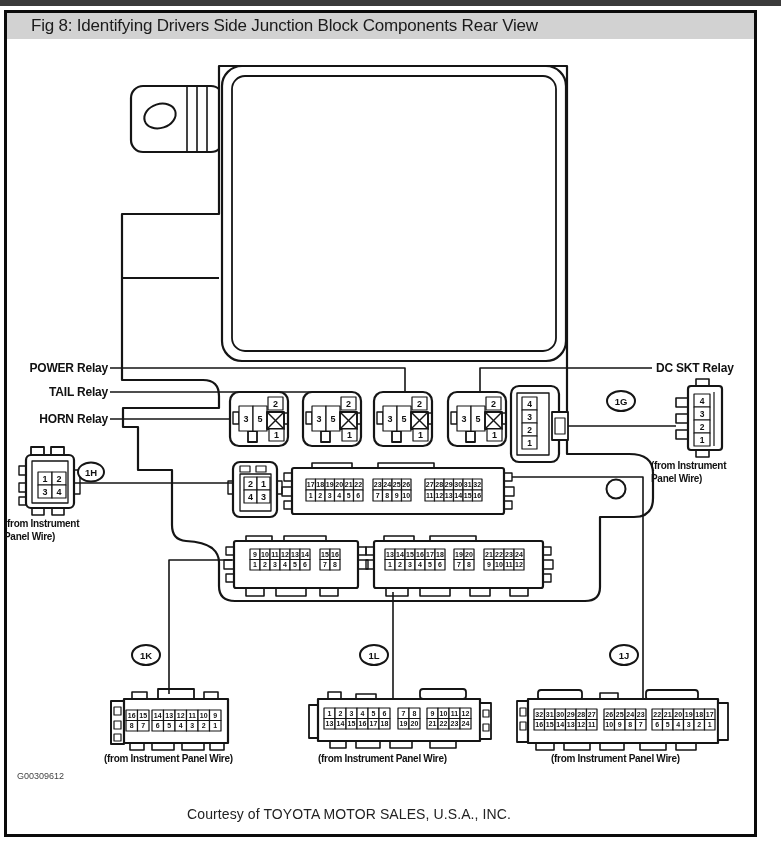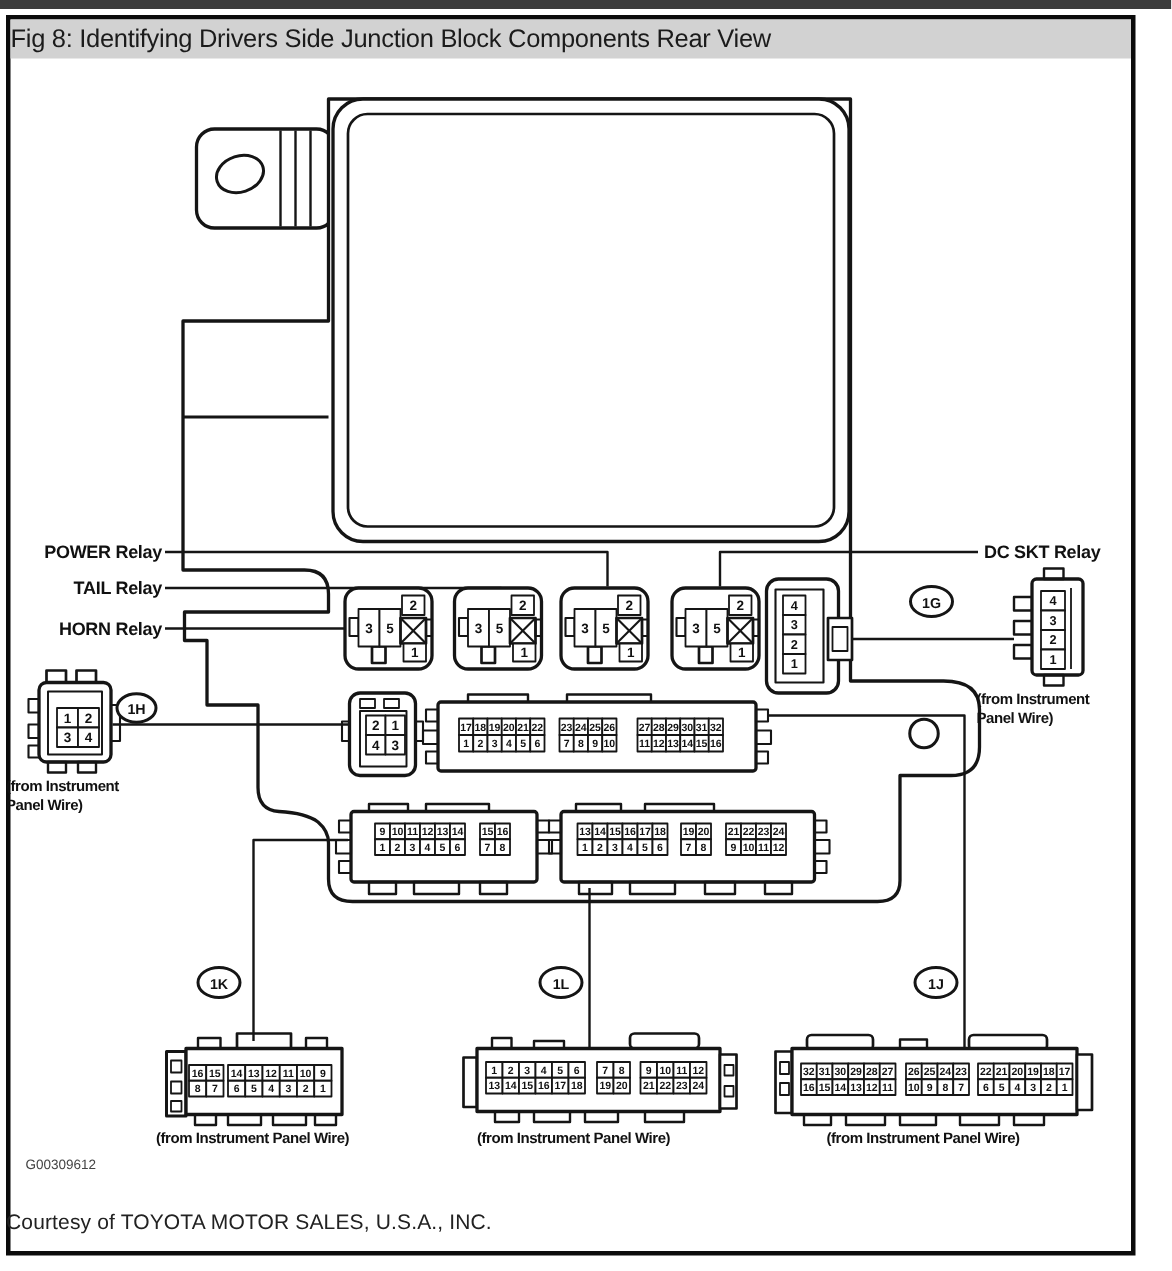--- a/index.html
+++ b/index.html
@@ -2,23 +2,23 @@
 <html><head>
 <meta charset="utf-8">
 <style>
   html,body{margin:0;padding:0;background:#fff}
   .page{position:relative;width:781px;height:847px;overflow:hidden;background:#fff;
         font-family:"Liberation Sans",sans-serif}
   .top-strip{position:absolute;left:0;top:0;width:781px;height:6px;background:#3b3b3b}
   .frame{position:absolute;left:4px;top:10px;width:753px;height:827px;
          border:3px solid #0b0b0b;background:#fff;box-sizing:border-box}
   .title-bar{position:absolute;left:7px;top:13px;width:747px;height:26px;background:#d2d2d2;
-             display:flex;align-items:center;box-sizing:border-box;padding-left:0;
+             display:flex;align-items:center;box-sizing:border-box;padding-left:24px;
              font-size:17px;color:#1b1b1b;letter-spacing:-0.2px;white-space:nowrap}
-  .courtesy{position:absolute;left:4px;top:806px;width:690px;
+  .courtesy{position:absolute;left:4px;top:806px;width:690px;text-align:center;
             font-size:14px;color:#222;letter-spacing:0.1px}
   svg.diagram{position:absolute;left:0;top:0;width:781px;height:847px;pointer-events:none}
   svg text{font-family:"Liberation Sans",sans-serif;fill:#111;stroke:none}
   .lbl{font-size:12px;font-weight:700;letter-spacing:-0.2px}
   .wire{font-size:10px;font-weight:700;letter-spacing:-0.3px}
   .badge-txt{font-size:9.5px;font-weight:700}
   .gcode{font-size:9px;fill:#444;font-weight:400}
 </style>
 </head>
 <body>

